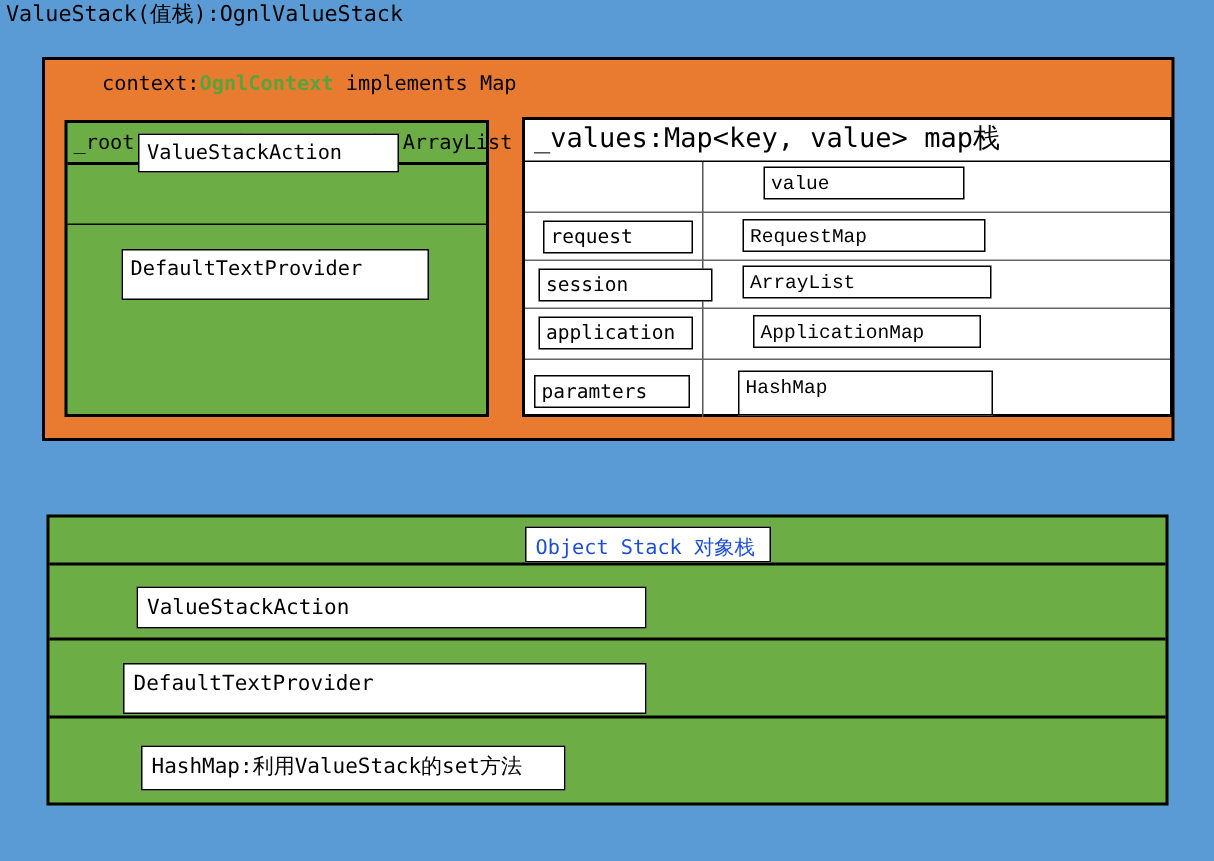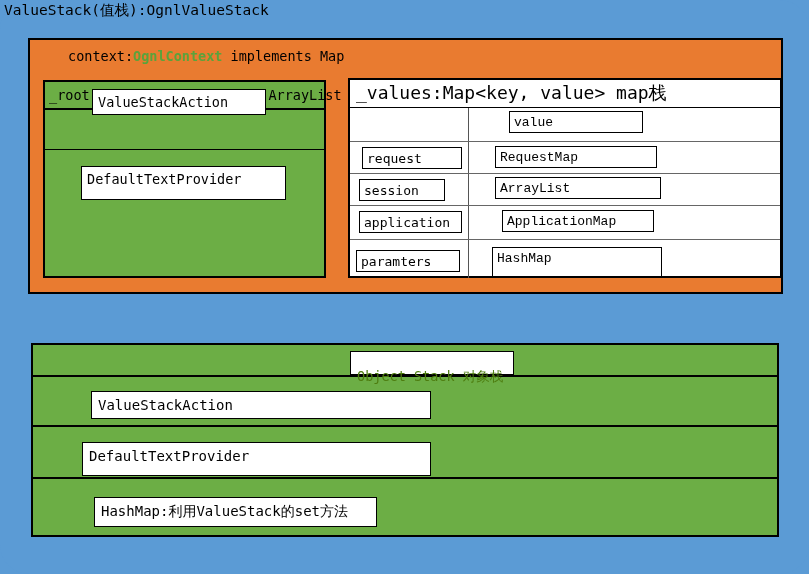--- a/index.html
+++ b/index.html
@@ -227,22 +227,22 @@
     position: absolute;
     left: 317px;
     top: 6px;
     width: 164px;
     height: 24px;
     background: #fff;
     border: 1px solid #000;
     box-sizing: border-box;
     font-size: 13.5px;
     line-height: 18px;
-    color: #4d7c0f;
-    padding: 15px 0 0 6px;
+    color: #1d4ed8;
+    padding: 4px 0 0 6px;
     white-space: nowrap;
   }
   .os-row {
     position: absolute;
     left: 0;
     width: 100%;
     border-bottom: 2px solid #000;
     box-sizing: border-box;
   }
   .os-row.last { border-bottom: none; }
@@ -286,21 +286,21 @@
       </div>
       <div class="values-col-divider"></div>
 
       <div class="vrow" style="top:28px;height:34px;"></div>
       <div class="vrow" style="top:62px;height:32px;"></div>
       <div class="vrow" style="top:94px;height:32px;"></div>
       <div class="vrow" style="top:126px;height:34px;"></div>
       <div class="vrow last" style="top:160px;height:38px;"></div>
 
       <div class="kbox" style="left:12px; top:67px;  width:100px;">request</div>
-      <div class="kbox" style="left:9px;  top:99px;  width:86px;">session</div>
+      <div class="kbox" style="left:9px;  top:99px;  width:116px;">session</div>
       <div class="kbox" style="left:9px;  top:131px; width:103px;">application</div>
       <div class="kbox" style="left:6px;  top:170px; width:104px;">paramters</div>
 
       <div class="vbox" style="left:159px; top:31px;  width:134px;">value</div>
       <div class="vbox" style="left:145px; top:66px;  width:162px;">RequestMap</div>
       <div class="vbox" style="left:145px; top:97px;  width:166px;">ArrayList</div>
       <div class="vbox" style="left:152px; top:130px; width:152px;">ApplicationMap</div>
       <div class="vbox" style="left:142px; top:167px; width:170px;height:30px;">HashMap</div>
     </div>
   </div>

